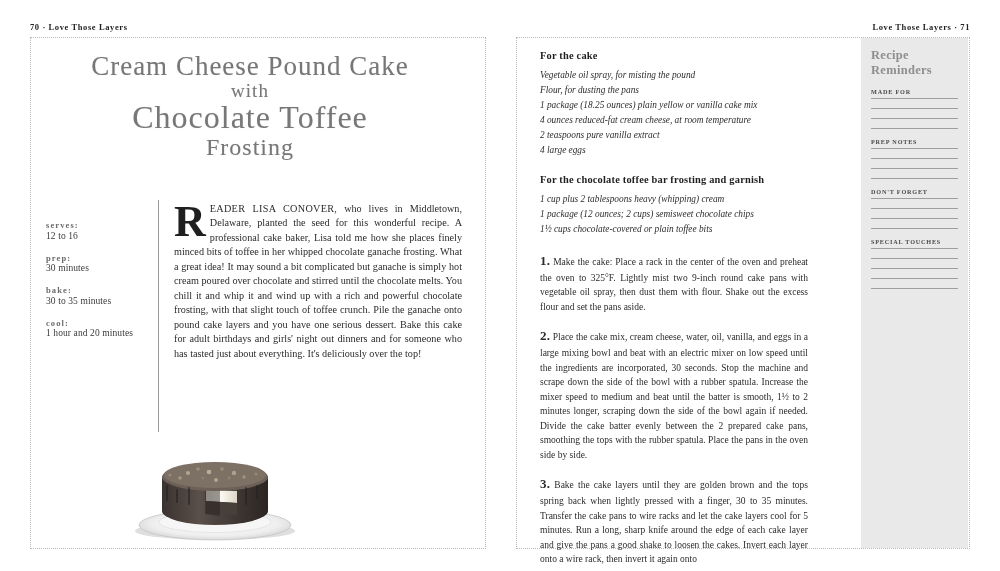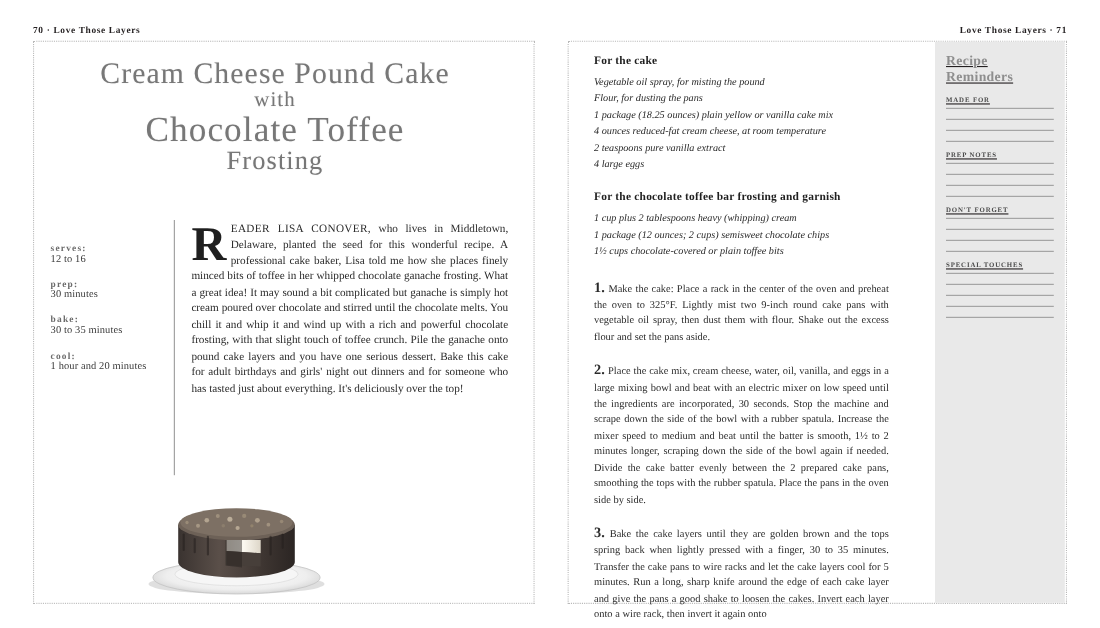--- a/index.html
+++ b/index.html
@@ -180,26 +180,25 @@
     font-weight: bold;
     font-size: 13px;
     letter-spacing: 0.2px;
   }
 
   
   .reminders {
     position: absolute;
     right: 32px;
     top: 38px;
-    width: 118px;
+    width: 107px;
     bottom: 23px;
     background: #e9e9e9;
     box-sizing: border-box;
     padding: 10px 10px 6px 10px;
-    text-decoration: underline;
   }
   .rem-title {
     font-family: "Liberation Serif", serif;
     font-weight: bold;
     font-size: 12.5px;
     color: #8e8e8e;
     letter-spacing: 0.3px;
     margin-bottom: 10px;
   }
   .rem-section-label {

